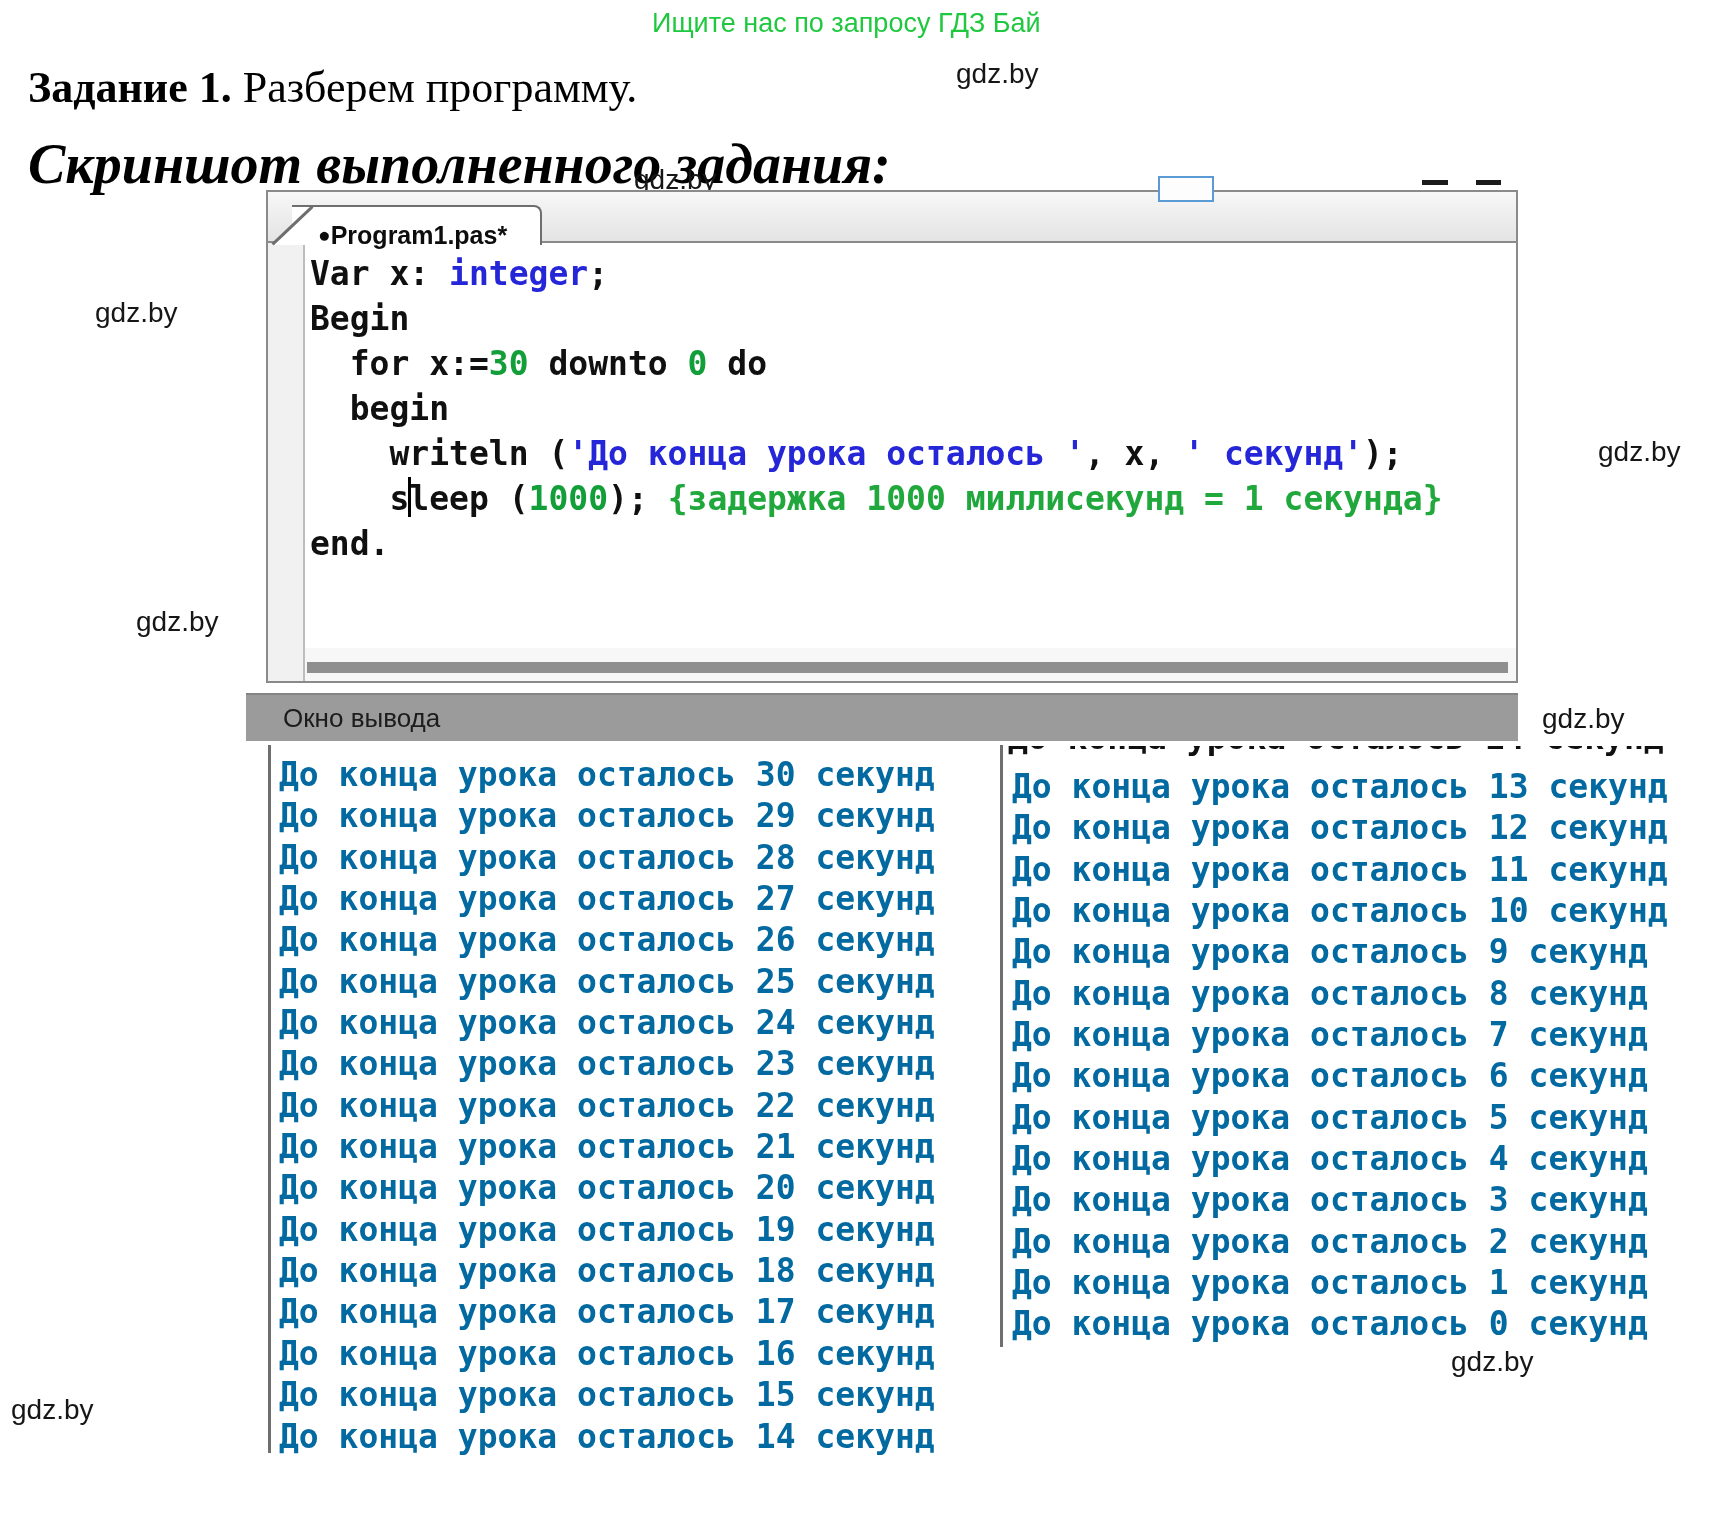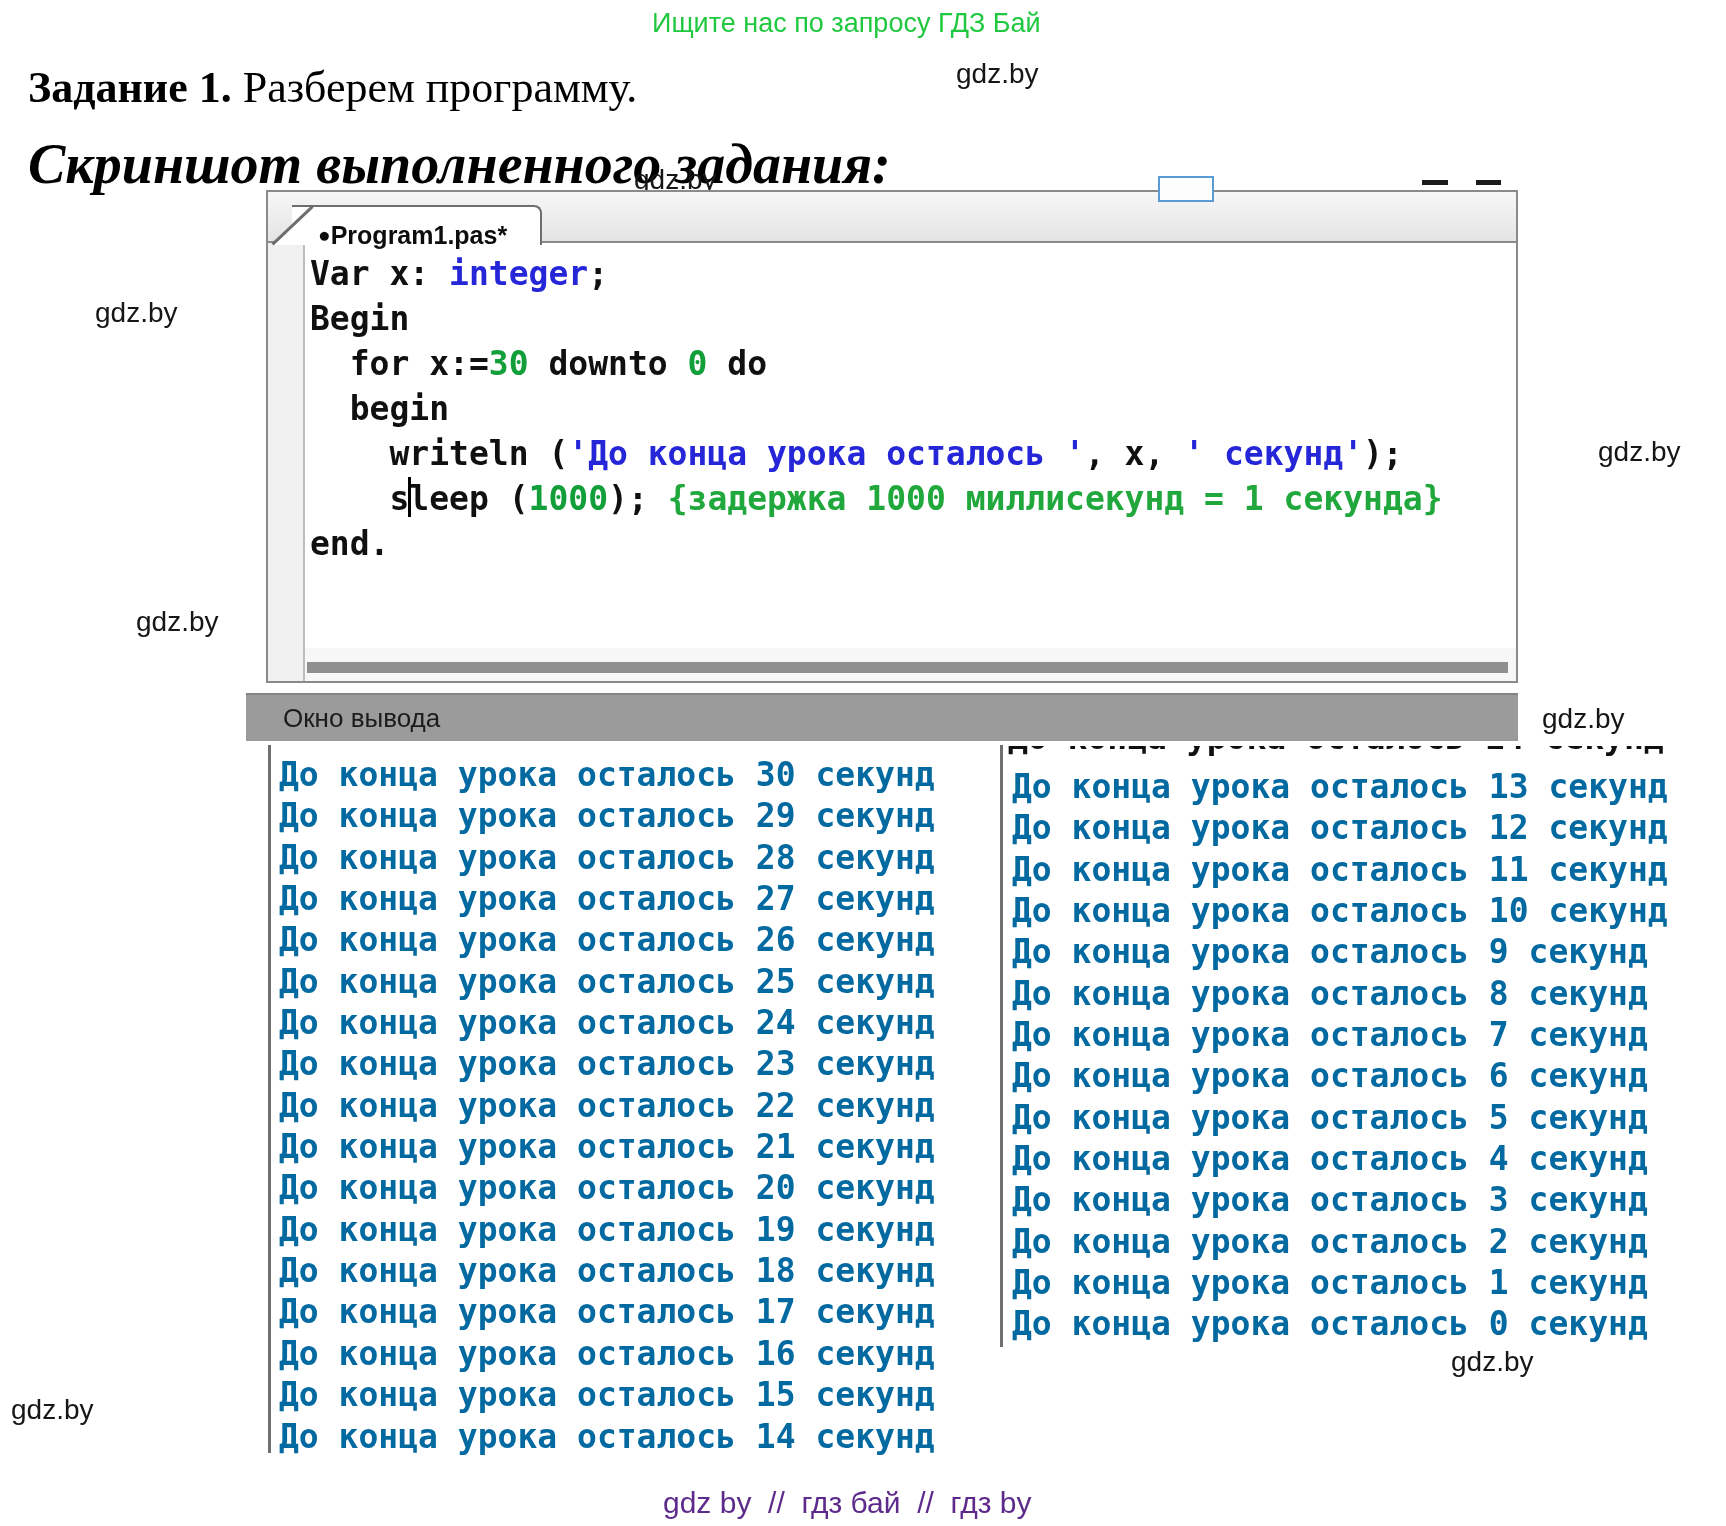--- a/index.html
+++ b/index.html
@@ -172,15 +172,14 @@
   <span class="wm wm2">gdz.by</span>
   <span class="wm wm3">gdz.by</span>
   <span class="wm wm4">gdz.by</span>
   <span class="wm wm5">gdz.by</span>
   <span class="wm wm6">gdz.by</span>
   <span class="wm wm7">gdz.by</span>
   <span class="wm wm8">gdz.by</span>
   <span class="wm wm9">gdz.by</span>
   <span class="wm wm10">gdz.by</span>
 
-  <div class="footer">gdz by  //  гдз бай  //  гдз by</div>
 
 </div>
 
 </body></html>

